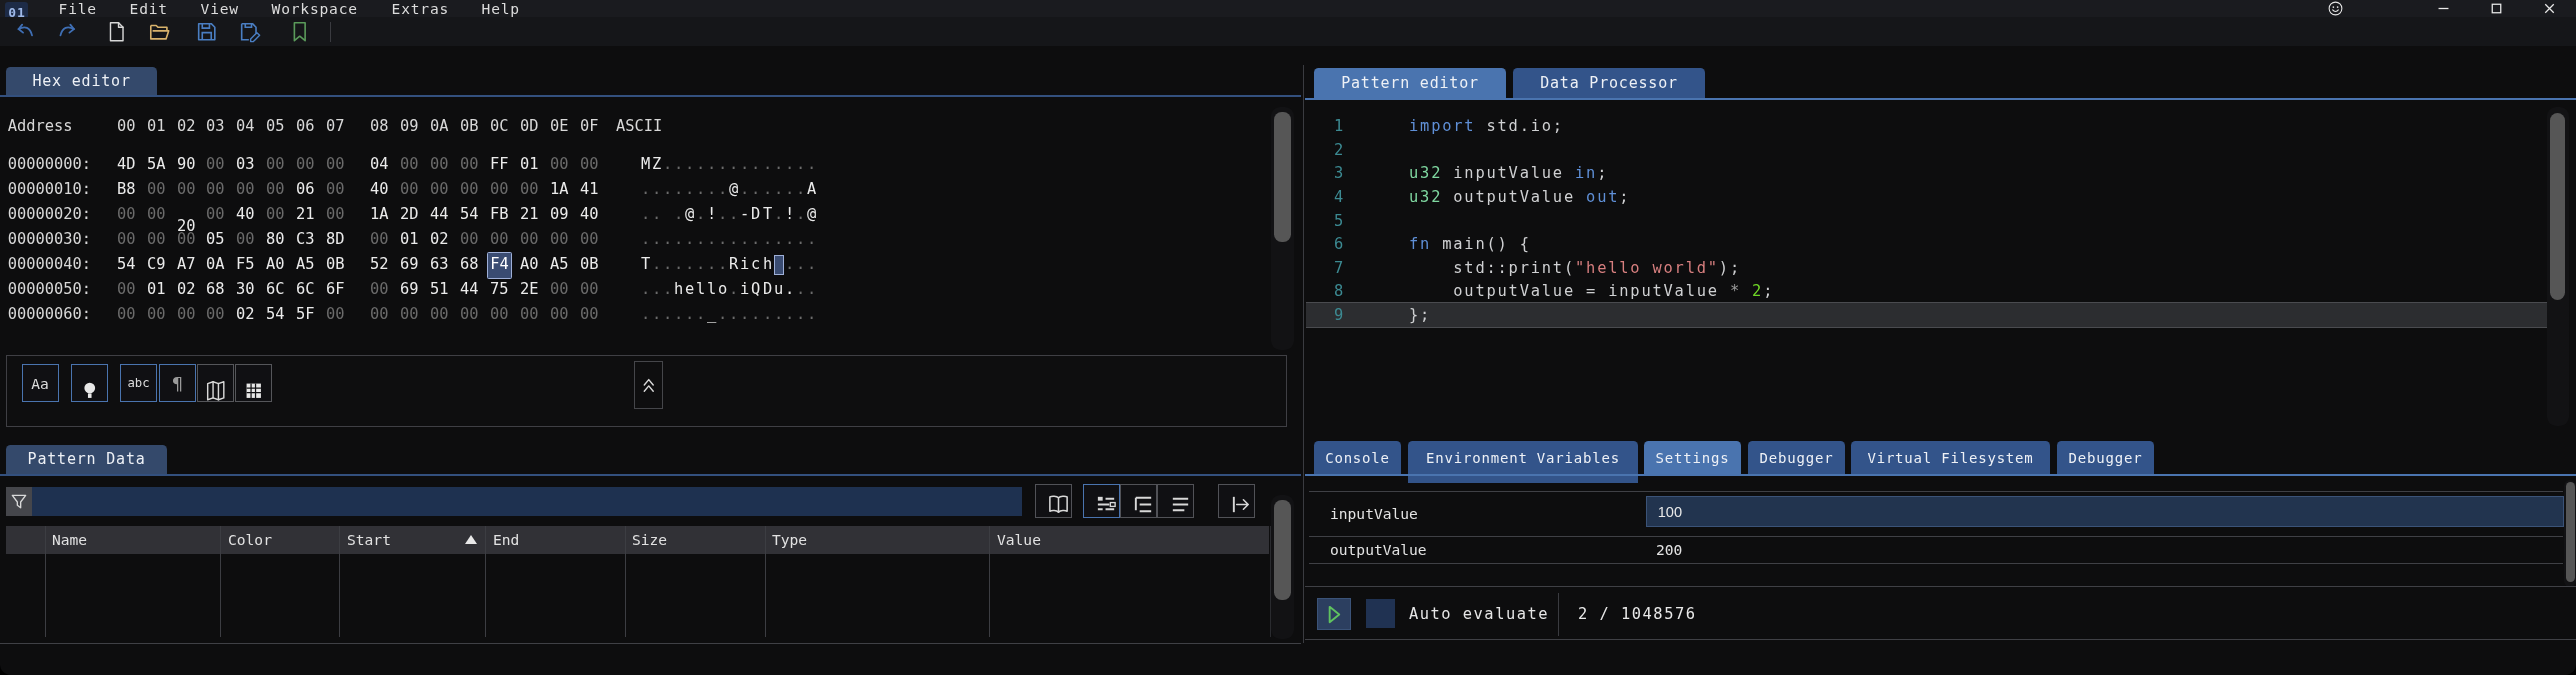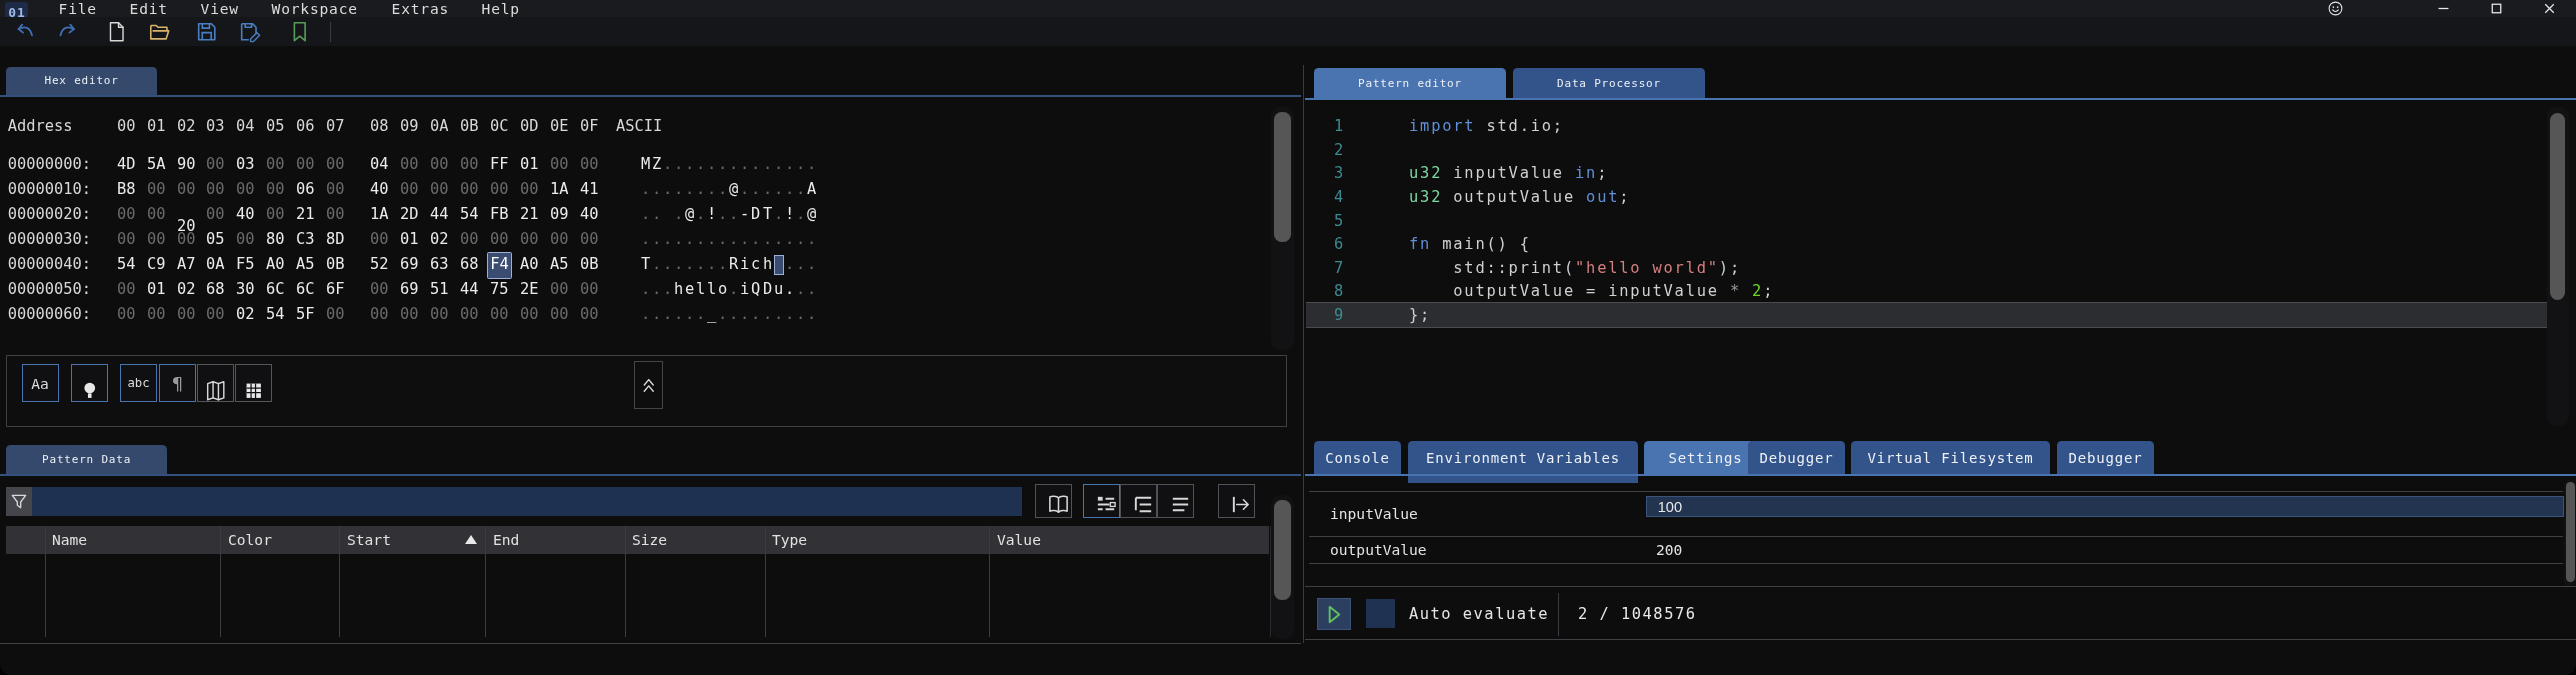--- a/index.html
+++ b/index.html
@@ -9,21 +9,21 @@
   
   #titlebar{left:0;top:0;width:2576px;height:17px;background:#1a1b1f;}
   #toolbar{left:0;top:17px;width:2576px;height:29px;background:#151619;}
   #logo{left:5.4px;top:2.3px;width:23px;height:21.5px;background:#1d2b47;border-radius:3.1px;
         color:#9fb9e8;font-size:13px;font-weight:bold;text-align:center;line-height:21.5px;letter-spacing:0.8px;}
   .menu{top:0;height:17px;line-height:17.7px;font-size:14.6px;letter-spacing:0.8px;color:#dcdcdc;padding:0 4.6px;}
   #titlebox{left:760px;top:1.5px;width:1039px;height:14.6px;background:#232327;border:0.8px solid #515155;
             border-radius:3.8px;text-align:center;line-height:14.6px;font-size:13px;letter-spacing:2.3px;color:#d6d7d9;}
   .vsep{width:0.8px;background:#3a3b40;}
   
-  .tab{border-radius:4.6px 4.6px 0 0;color:#eef1f6;font-size:11px;letter-spacing:0.8px;text-align:center;}
+  .tab{border-radius:4.6px 4.6px 0 0;color:#eef1f6;font-size:15px;letter-spacing:0.8px;text-align:center;}
   .tab.dim{background:#34496b;}
   .tab.on{background:#4a74af;}
   .tab.off{background:#33548a;}
   .underline{height:1.5px;}
   .ul-dim{background:#33507e;}
   .ul-on{background:#4a74af;}
   
   .hexrow{left:0;height:25px;line-height:25px;font-size:15.4px;white-space:pre;}
   .addr,.hdr{color:#d8d8d8;}
   .b0{color:#6b6b6b;}
@@ -44,21 +44,21 @@
   .pdbtn svg{width:23px;height:23px;margin:4.6px;}
   .colsep{top:526px;width:0.8px;height:111px;background:#3c3d42;}
   .collabel{top:526px;height:28px;line-height:28px;font-size:14.6px;color:#e2e2e2;}
   
   .codeline{height:23px;line-height:23px;font-size:15.4px;letter-spacing:1.8px;white-space:pre;}
   .lnum{width:40px;text-align:right;color:#3c8a92;}
   .kw{color:#5f8fd6;} .ty{color:#7fd7a0;} .str{color:#d77f7f;} .num{color:#6fd626;} .pl{color:#cfd0d2;} .op{color:#9a9a9a;}
   
   .hline{height:0.8px;background:#3f4045;}
   .setlabel{height:38px;line-height:38px;font-size:14.6px;color:#e3e3e3;}
-  #inputfield{left:1646px;top:496px;width:918px;height:21px;background:#22344f;border:0.8px solid #3b5378;
+  #inputfield{left:1646px;top:496px;width:918px;height:31px;background:#22344f;border:0.8px solid #3b5378;
               box-sizing:border-box;color:#e9e9e9;font-size:14.6px;line-height:36px;padding-left:10.7px;}
   .ico-stroke{fill:none;stroke:#d8d8d8;stroke-width:1.6;stroke-linejoin:round;stroke-linecap:round;}
 </style>
 </head>
 <body>
 
 <div id="win">
 
   <div class="abs" id="titlebar"></div>
   <div class="abs" id="logo">01</div>
@@ -461,21 +461,21 @@
       <div class="abs codeline lnum" style="left: 1305px; top: 304px;">9</div>
       <div class="abs codeline" style="left: 1409px; top: 304px;"><span class="pl">};</span></div>
     </div>
   <div class="abs scroll-track" style="left:2547px;top:107px;width:21.5px;height:319px;">
     <div class="abs scroll-thumb" style="left:3.1px;top:6.1px;width:15.4px;height:187px;"></div>
   </div>
 
   <div class="abs" id="bottomtabs">
       <div class="abs tab off" style="left: 1314px; top: 441px; width: 87px; height: 34px; line-height: 34px; font-size: 14px;">Console</div>
       <div class="abs tab off" style="left: 1408px; top: 441px; width: 230px; height: 42px; line-height: 34px; font-size: 14px;">Environment Variables</div>
-      <div class="abs tab on" style="left: 1644px; top: 441px; width: 97px; height: 34px; line-height: 34px; font-size: 14px; padding-left: 13px;">Settings</div>
+      <div class="abs tab on" style="left: 1644px; top: 441px; width: 97px; height: 34px; line-height: 34px; font-size: 14px;">Settings</div>
       <div class="abs tab off" style="left: 1748px; top: 441px; width: 97px; height: 34px; line-height: 34px; font-size: 14px;">Debugger</div>
       <div class="abs tab off" style="left: 1851px; top: 441px; width: 199px; height: 34px; line-height: 34px; font-size: 14px;">Virtual Filesystem</div>
       <div class="abs tab off" style="left: 2057px; top: 441px; width: 97px; height: 34px; line-height: 34px; font-size: 14px;">Debugger</div>
     </div>
   <div class="abs underline ul-on" style="left:1305px;top:474px;width:1271px;"></div>
 
   <div class="abs hline" style="left:1309px;top:491px;width:1254px;"></div>
   <div class="abs setlabel" style="left:1330px;top:495px;">inputValue</div>
   <input class="abs" id="inputfield" value="100" style="">
   <div class="abs hline" style="left:1309px;top:536px;width:1254px;"></div>

